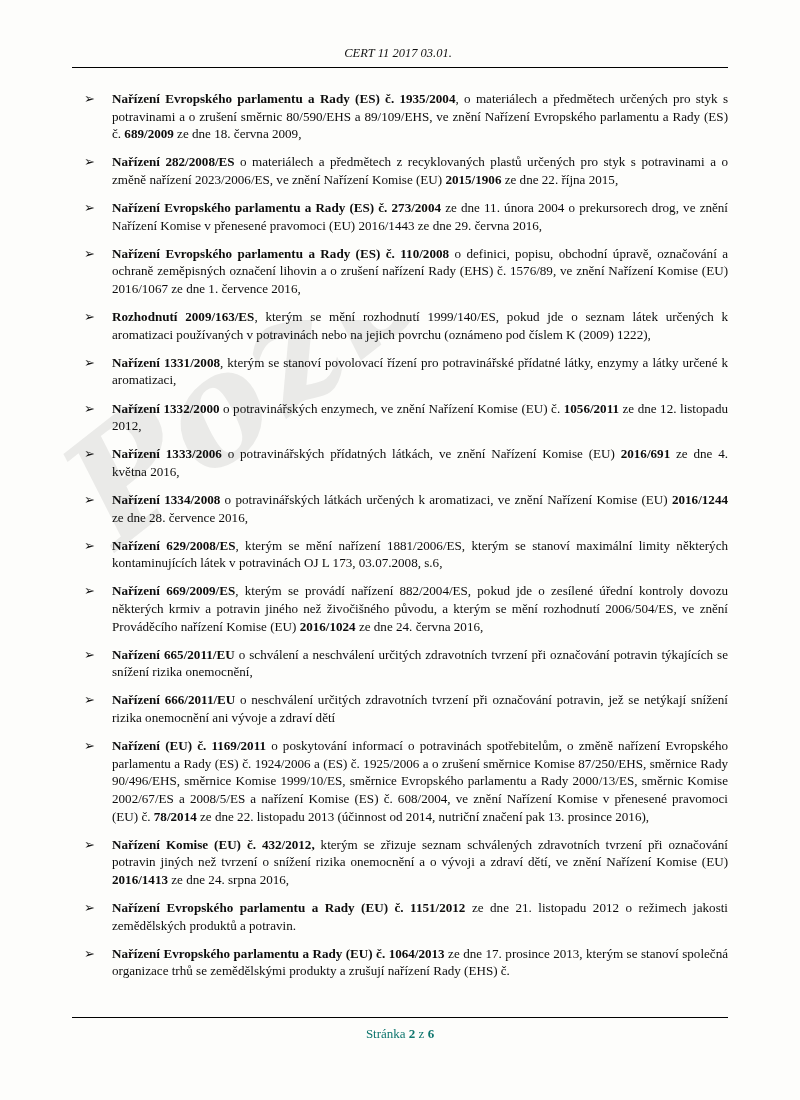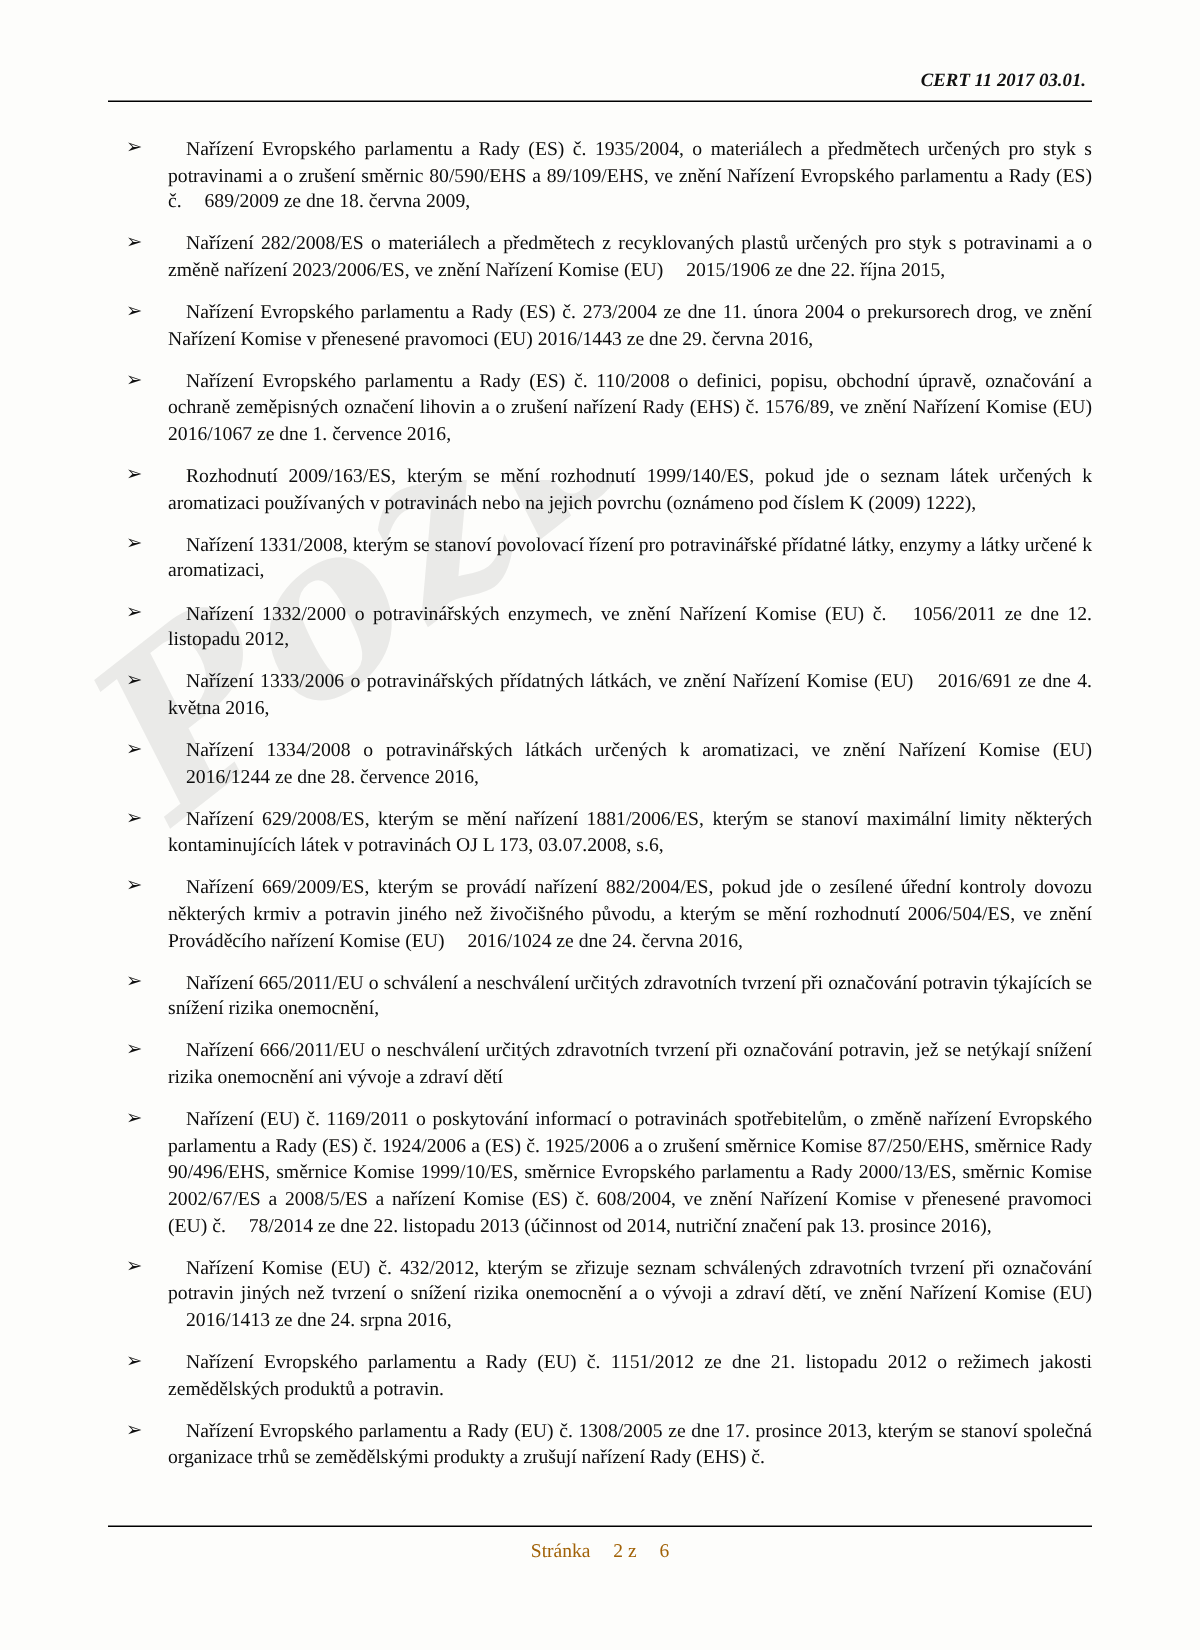--- a/index.html
+++ b/index.html
@@ -45,24 +45,24 @@
     transform: rotate(-38deg);
     transform-origin: left top;
     white-space: nowrap;
   }
   .content {
     position: relative;
     z-index: 10;
     padding: 46px 72px 0 72px;
   }
   .header {
-    text-align: right;
+    text-align: center;
     font-family: "Liberation Serif", serif;
     font-style: italic;
-    font-weight: bold;
+    font-weight: normal;
     font-size: 12.5px;
     color: #111;
     padding-right: 4px;
     padding-bottom: 6px;
   }
   .rule-top {
     border-top: 1px solid #000;
     margin: 0 0 22px 0;
   }
   ul.list {
@@ -80,36 +80,36 @@
     color: #0d0d0d;
   }
   ul.list li .bullet {
     position: absolute;
     left: 12px;
     top: 0px;
     font-size: 13px;
     color: #111;
     font-family: "DejaVu Sans", sans-serif;
   }
-  .b { font-weight: normal; margin-left: 12px; }
+  .b { font-weight: bold; }
   .footer {
     position: absolute;
     left: 72px;
     right: 72px;
     bottom: 58px;
     z-index: 10;
   }
   .rule-bottom {
     border-top: 1px solid #000;
     margin-bottom: 8px;
   }
   .footer-text {
     text-align: center;
     font-size: 13px;
-    color: #a16207;
+    color: #0f766e;
   }
 </style>
 </head>
 <body>
 
 <div class="page">
 
   <div class="watermark">
     <span>Pozbavená</span>
   </div>
@@ -127,21 +127,21 @@
         <li><span class="bullet">➢</span><span class="b">Nařízení 1332/2000</span><span> o potravinářských enzymech, ve znění Nařízení Komise (EU) č. </span><span class="b">1056/2011</span><span> ze dne 12. listopadu 2012,</span></li>
         <li><span class="bullet">➢</span><span class="b">Nařízení 1333/2006</span><span> o potravinářských přídatných látkách, ve znění Nařízení Komise (EU) </span><span class="b">2016/691</span><span> ze dne 4. května 2016,</span></li>
         <li><span class="bullet">➢</span><span class="b">Nařízení 1334/2008</span><span> o potravinářských látkách určených k aromatizaci, ve znění Nařízení Komise (EU) </span><span class="b">2016/1244</span><span> ze dne 28. července 2016,</span></li>
         <li><span class="bullet">➢</span><span class="b">Nařízení 629/2008/ES</span><span>, kterým se mění nařízení 1881/2006/ES, kterým se stanoví maximální limity některých kontaminujících látek v potravinách  OJ L 173, 03.07.2008, s.6,</span></li>
         <li><span class="bullet">➢</span><span class="b">Nařízení 669/2009/ES</span><span>, kterým se provádí nařízení  882/2004/ES, pokud jde o zesílené úřední kontroly dovozu některých krmiv a potravin jiného než živočišného původu, a kterým se mění rozhodnutí 2006/504/ES, ve znění Prováděcího nařízení Komise (EU) </span><span class="b">2016/1024</span><span> ze dne 24. června 2016,</span></li>
         <li><span class="bullet">➢</span><span class="b">Nařízení 665/2011/EU</span><span> o schválení a neschválení určitých zdravotních tvrzení při označování potravin týkajících se snížení rizika onemocnění,</span></li>
         <li><span class="bullet">➢</span><span class="b">Nařízení 666/2011/EU</span><span> o neschválení určitých zdravotních tvrzení při označování potravin, jež se netýkají snížení rizika onemocnění ani vývoje a zdraví dětí</span></li>
         <li><span class="bullet">➢</span><span class="b">Nařízení (EU) č. 1169/2011</span><span>  o poskytování informací o potravinách spotřebitelům, o změně nařízení Evropského parlamentu a Rady (ES) č. 1924/2006 a (ES) č. 1925/2006 a o zrušení směrnice Komise 87/250/EHS, směrnice Rady 90/496/EHS, směrnice Komise 1999/10/ES, směrnice Evropského parlamentu a Rady 2000/13/ES, směrnic Komise 2002/67/ES a 2008/5/ES a nařízení Komise (ES) č. 608/2004, ve znění Nařízení Komise v přenesené pravomoci (EU) č. </span><span class="b">78/2014</span><span> ze dne 22. listopadu 2013 (účinnost od 2014, nutriční značení pak 13. prosince 2016),</span></li>
         <li><span class="bullet">➢</span><span class="b">Nařízení Komise (EU) č. 432/2012,</span><span> kterým se zřizuje seznam schválených zdravotních tvrzení při označování potravin jiných než tvrzení o snížení rizika onemocnění a o vývoji a zdraví dětí, ve znění Nařízení Komise (EU) </span><span class="b">2016/1413</span><span> ze dne 24. srpna 2016,</span></li>
         <li><span class="bullet">➢</span><span class="b">Nařízení Evropského parlamentu a Rady (EU) č. 1151/2012</span><span> ze dne 21. listopadu 2012 o režimech jakosti zemědělských produktů a potravin.</span></li>
-        <li><span class="bullet">➢</span><span class="b">Nařízení Evropského parlamentu a Rady (EU) č. 1308/2005</span><span> ze dne 17. prosince 2013, kterým se stanoví společná organizace trhů se zemědělskými produkty a zrušují nařízení Rady (EHS) č.</span></li>
+        <li><span class="bullet">➢</span><span class="b">Nařízení Evropského parlamentu a Rady (EU) č. 1064/2013</span><span> ze dne 17. prosince 2013, kterým se stanoví společná organizace trhů se zemědělskými produkty a zrušují nařízení Rady (EHS) č.</span></li>
       </ul>
   </div>
 
   <div class="footer">
     <div class="rule-bottom"></div>
     <div class="footer-text"><span>Stránka </span><span class="b">2</span><span> z </span><span class="b">6</span></div>
   </div>
 
 </div>
 

